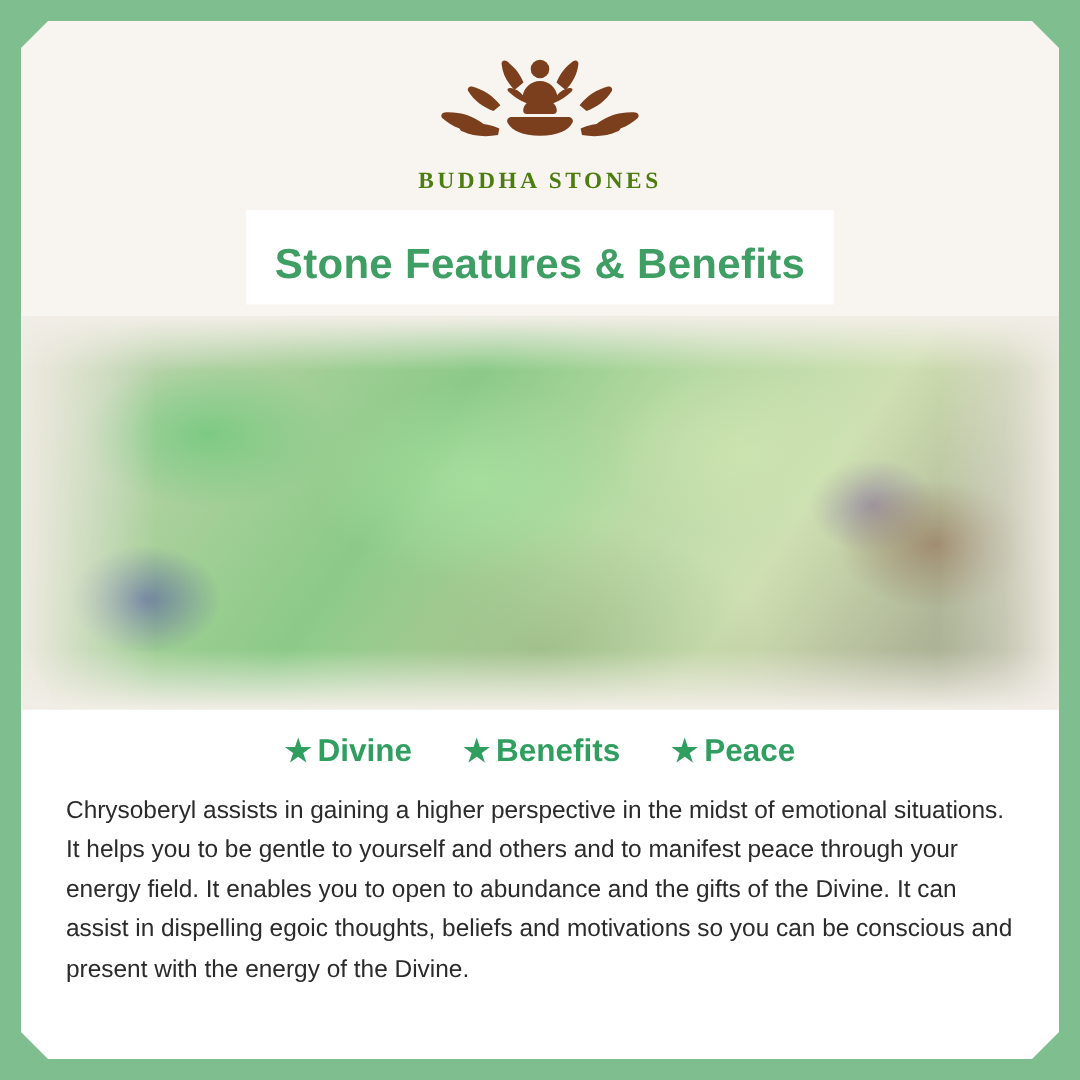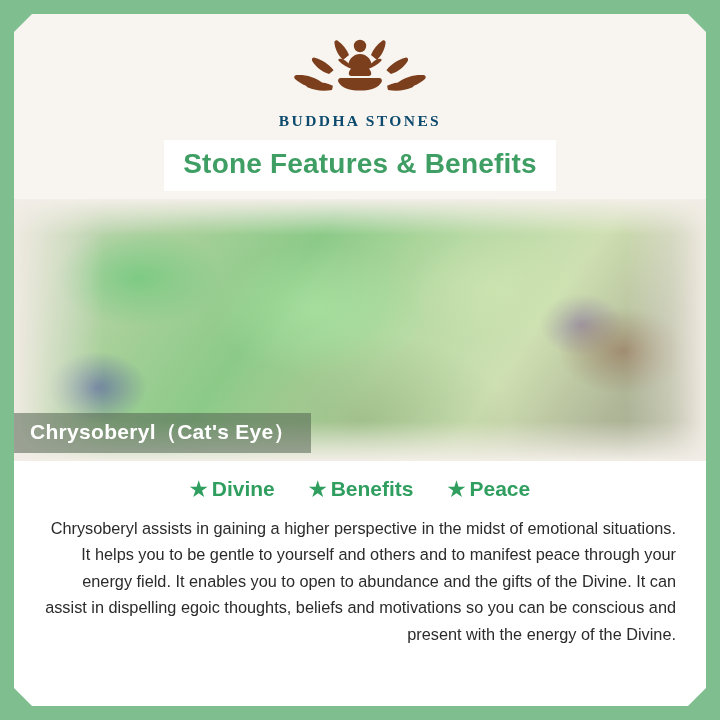--- a/index.html
+++ b/index.html
@@ -71,33 +71,33 @@
   .logo-mark {
     display: block;
     margin: 0 auto;
     width: 150px;
     height: 78px;
   }
   .brand-name {
     margin-top: 4px;
     font-size: 15.5px;
     letter-spacing: 2.4px;
-    color: #0c4a6e;
+    color: #4d7c0f;
     font-weight: bold;
     font-family: "Liberation Serif", serif;
   }
 
   
   .title-banner {
     position: relative;
     margin: 10px auto 0 auto;
     width: 392px;
     background: #ffffff;
     text-align: center;
-    padding: 8px 0 11px 0;
+    padding: 20px 0 11px 0;
     box-sizing: border-box;
   }
   .title-banner h1 {
     margin: 0;
     font-size: 28px;
     font-weight: bold;
     color: #3f9e63;
     letter-spacing: 0.2px;
     font-family: "Liberation Sans", sans-serif;
   }
@@ -195,21 +195,21 @@
     font-size: 20px;
     line-height: 1;
   }
 
   
   .desc {
     margin: 14px 30px 0 30px;
     color: #2b2b2b;
     font-size: 16.3px;
     line-height: 1.62;
-    text-align: right;
+    text-align: left;
   }
   .content-bg {
     position: absolute;
     left: 0;
     right: 0;
     top: 430px;
     bottom: 0;
     background: #ffffff;
     z-index: 0;
   }
@@ -262,21 +262,20 @@
 
       <div class="photo-wrap">
         <div class="photo">
           <div class="facets"></div>
           <div class="vignette"></div>
           <div class="edge-left"></div>
           <div class="edge-right"></div>
           <div class="edge-top"></div>
           <div class="edge-bottom"></div>
         </div>
-        <div class="stone-name">Chrysoberyl（Cat's Eye）</div>
       </div>
 
       <div class="keywords">
         <div class="keyword">
           <span class="star">★</span>
           <span>Divine</span>
         </div>
         <div class="keyword">
           <span class="star">★</span>
           <span>Benefits</span>

